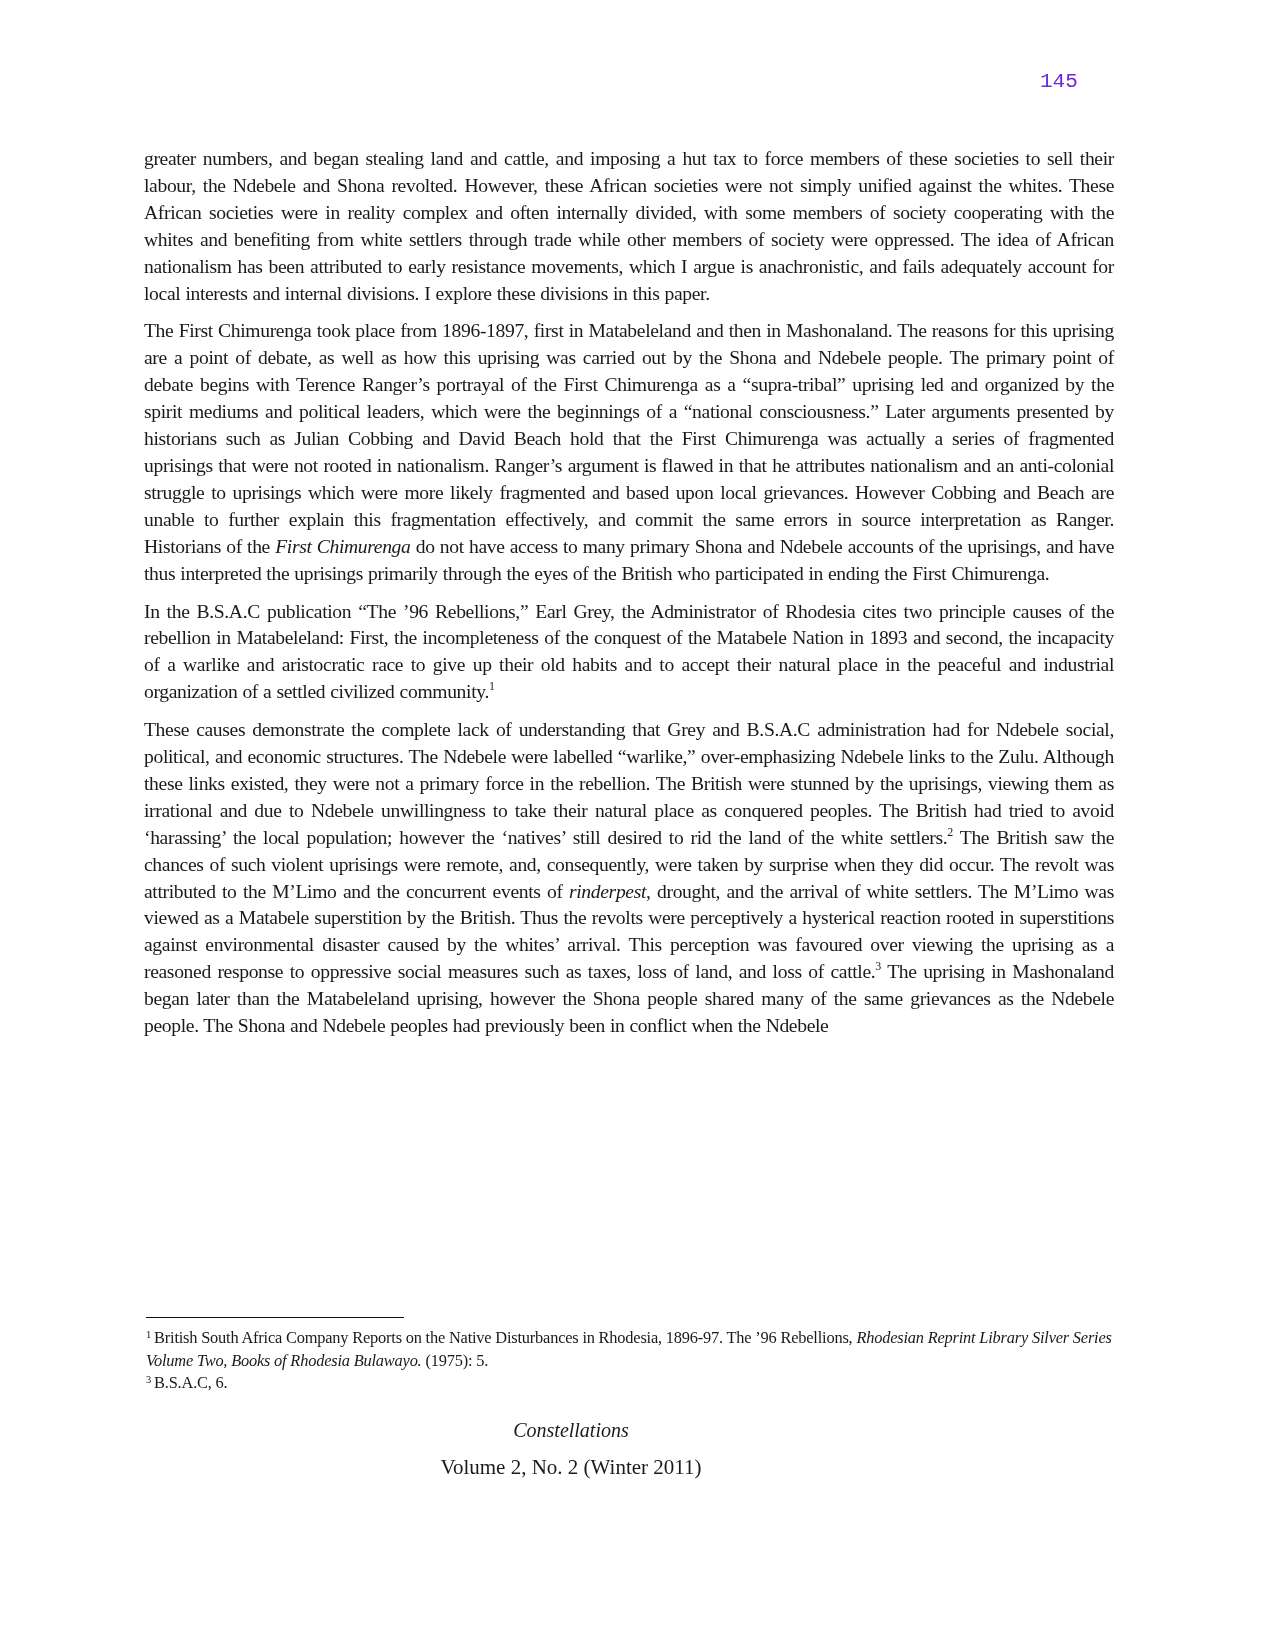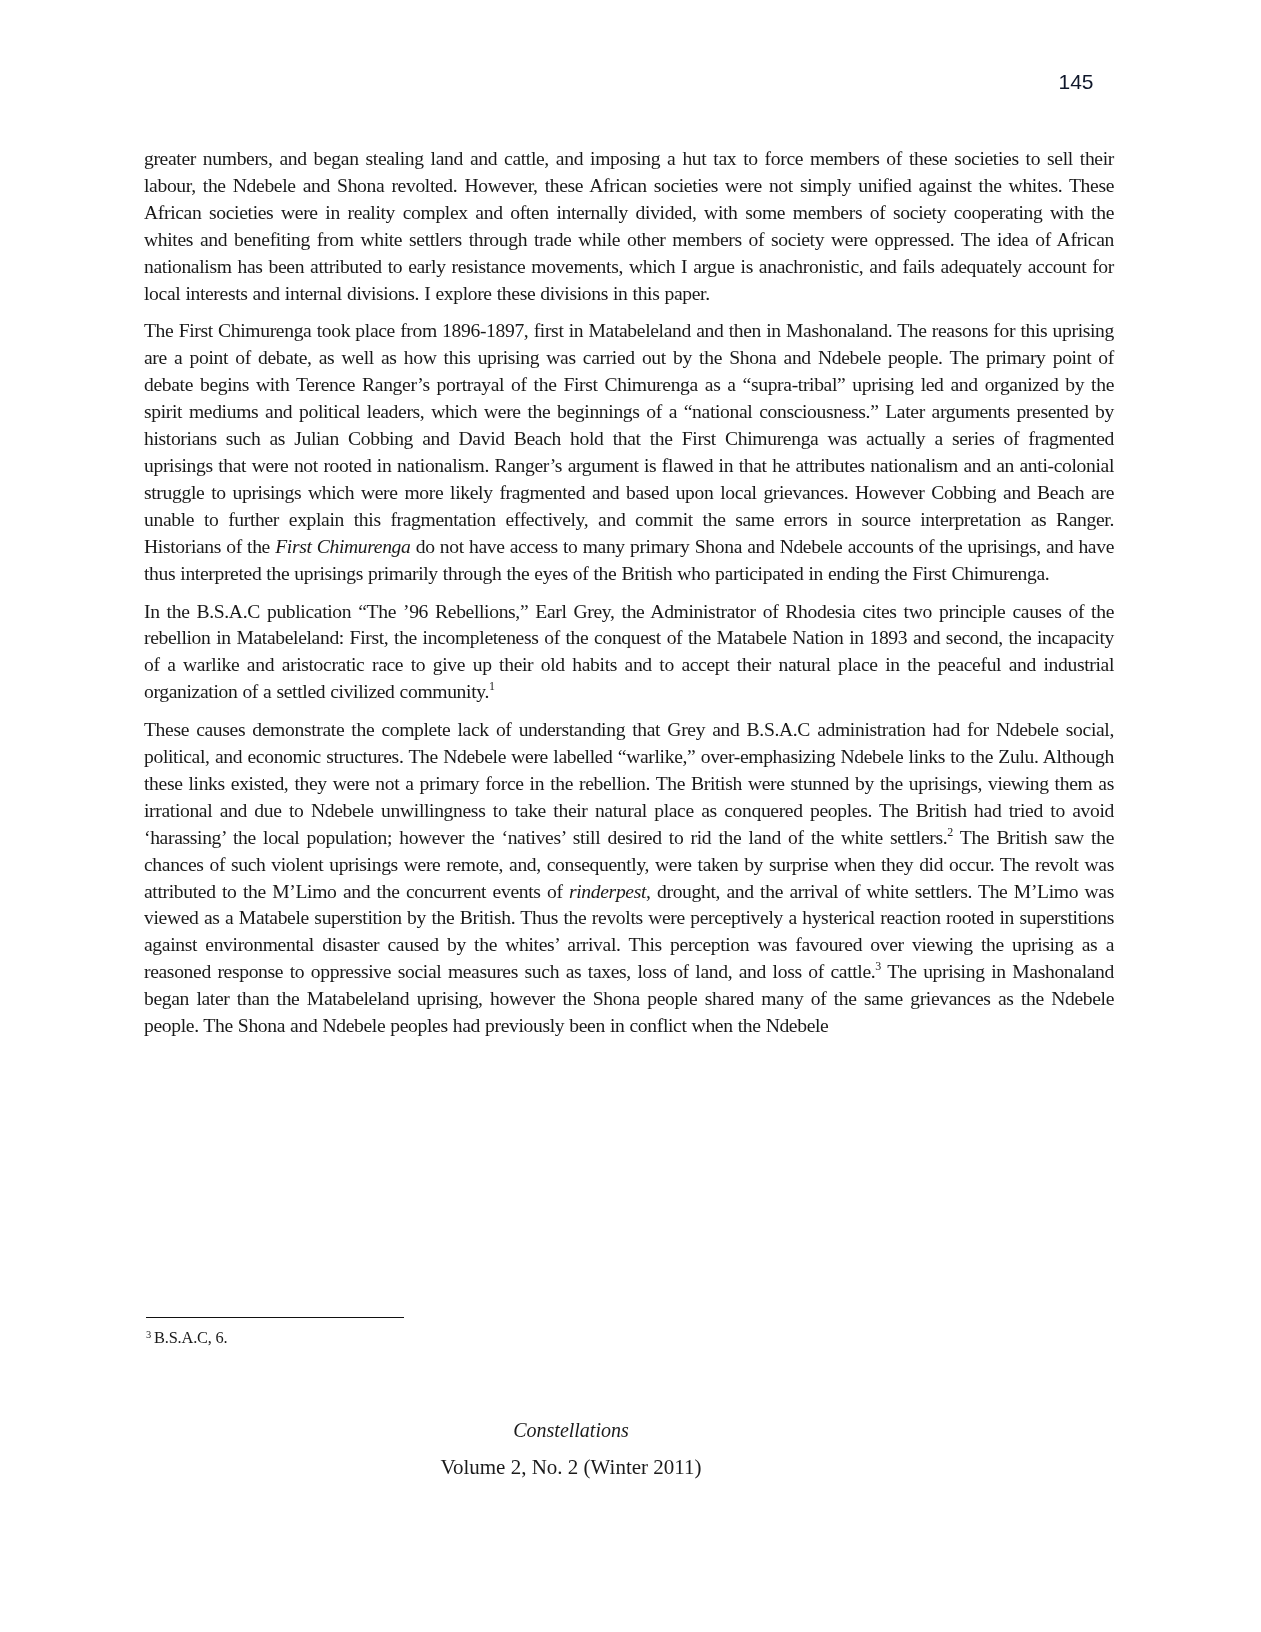--- a/index.html
+++ b/index.html
@@ -1,19 +1,19 @@
 <!DOCTYPE html>
 <html><head>
 <meta charset="utf-8">
 <style>
   html, body { margin: 0; padding: 0; background: #ffffff; }
   body { width: 1261px; height: 1632px; position: relative; overflow: hidden; color: #1a1a1a;
          font-family: "Liberation Serif", "DejaVu Serif", serif; }
-  .page-number { position: absolute; top: 70px; left: 1040px; width: 72px; text-align: center;
-                 font-size: 21px; font-family: Liberation Sans, sans-serif; color: #0f172a; }
+  .page-number { position: absolute; top: 70px; left: 1040px; width: 72px; text-align: left;
+                 font-size: 21px; font-family: Liberation Mono, monospace; color: #6d28d9; }
   .body-text { position: absolute; top: 146px; left: 144px; width: 970px; }
   .para { margin: 0 0 11px 0; font-size: 19.6px; line-height: 26.9px; text-align: justify;
           letter-spacing: -0.35px; word-spacing: 0.5px; }
   .para i { font-style: italic; }
   sup.fnref { font-size: 12px; line-height: 0; vertical-align: 8px; }
   .footnote-rule { position: absolute; top: 1317px; left: 146px; width: 258px; height: 0;
                    border-top: 1.6px solid #111; }
   .footnotes { position: absolute; top: 1327px; left: 146px; width: 968px; font-size: 16.4px;
                line-height: 22.5px; letter-spacing: -0.2px; }
   .footnote { margin: 0; }
@@ -39,20 +39,23 @@
   </p>
   <p class="para">
     <span>These causes demonstrate the complete lack of understanding that Grey and B.S.A.C administration had for Ndebele social, political, and economic structures. The Ndebele were labelled “warlike,” over-emphasizing Ndebele links to the Zulu. Although these links existed, they were not a primary force in the rebellion. The British were stunned by the uprisings, viewing them as irrational and due to Ndebele unwillingness to take their natural place as conquered peoples. The British had tried to avoid ‘harassing’ the local population; however the ‘natives’ still desired to rid the land of the white settlers.</span><sup class="fnref">2</sup><span> The British saw the chances of such violent uprisings were remote, and, consequently, were taken by surprise when they did occur. The revolt was attributed to the M’Limo and the concurrent events of </span><i>rinderpest</i><span>, drought, and the arrival of white settlers. The M’Limo was viewed as a Matabele superstition by the British. Thus the revolts were perceptively a hysterical reaction rooted in superstitions against environmental disaster caused by the whites’ arrival. This perception was favoured over viewing the uprising as a reasoned response to oppressive social measures such as taxes, loss of land, and loss of cattle.</span><sup class="fnref">3</sup><span> The uprising in Mashonaland began later than the Matabeleland uprising, however the Shona people shared many of the same grievances as the Ndebele people. The Shona and Ndebele peoples had previously been in conflict when the Ndebele</span>
   </p>
 </div>
 
 <div class="footnote-rule"></div>
 
 <div class="footnotes">
   <p class="footnote">
+    <sup>1</sup><span>British South Africa Company Reports on the Native Disturbances in Rhodesia, 1896-97. The ’96 Rebellions, </span><i>Rhodesian Reprint Library Silver Series Volume Two, Books of Rhodesia Bulawayo.</i><span> (1975): 5.</span>
+  </p>
+  <p class="footnote">
     <sup>3</sup><span>B.S.A.C, 6.</span>
   </p>
 </div>
 
 <div class="footer">
   <div class="journal">Constellations</div>
   <div class="issue">Volume 2, No. 2 (Winter 2011)</div>
 </div>
 
 </body></html>

